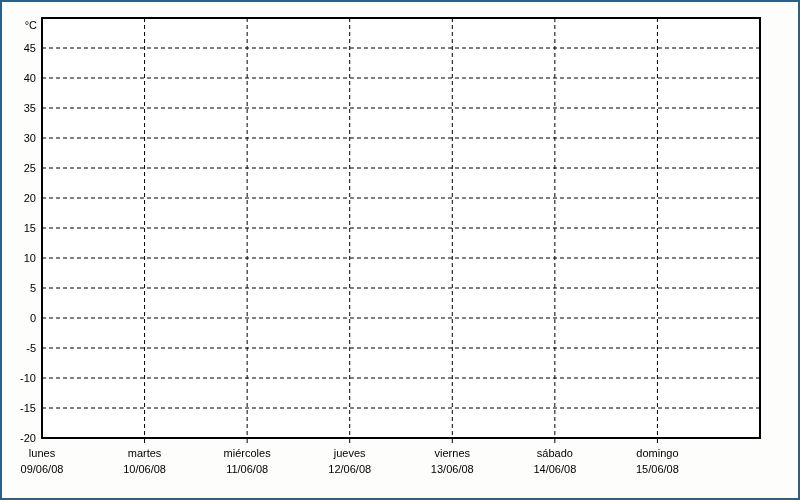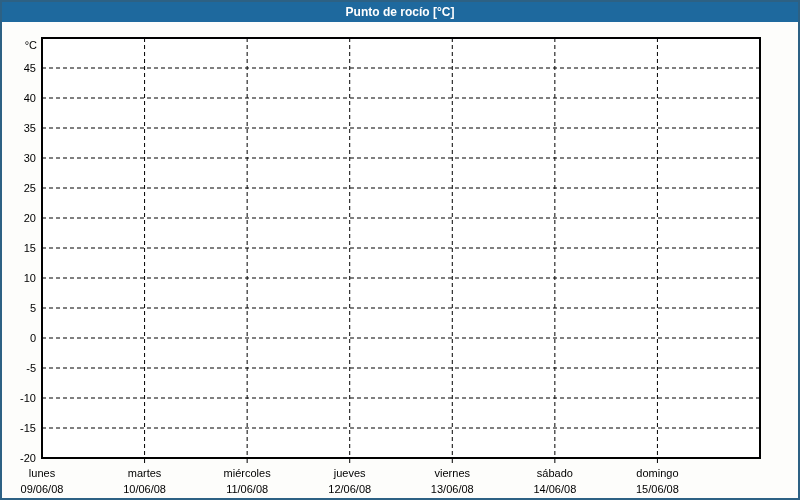--- a/index.html
+++ b/index.html
@@ -25,23 +25,20 @@
     position:relative;
     width:796px;height:476px;
   }
   svg{display:block;}
   text{font-family:"Liberation Sans", sans-serif;}
 </style>
 </head>
 <body>
 
 <div class="window">
-  <div class="titlebar">
-    <span>Punto de rocío [°C]</span>
-  </div>
   <div class="chart-area">
     <svg id="chart-svg" width="796" height="476" viewBox="0 0 796 476">
         <rect x="40" y="16" width="718" height="420" fill="#ffffff" stroke="#000000" stroke-width="2"></rect>
         <line x1="40" y1="406" x2="758" y2="406" stroke="#000000" stroke-width="1" stroke-dasharray="4 3"></line>
         <line x1="40" y1="376" x2="758" y2="376" stroke="#000000" stroke-width="1" stroke-dasharray="4 3"></line>
         <line x1="40" y1="346" x2="758" y2="346" stroke="#000000" stroke-width="1" stroke-dasharray="4 3"></line>
         <line x1="40" y1="316" x2="758" y2="316" stroke="#000000" stroke-width="1" stroke-dasharray="4 3"></line>
         <line x1="40" y1="286" x2="758" y2="286" stroke="#000000" stroke-width="1" stroke-dasharray="4 3"></line>
         <line x1="40" y1="256" x2="758" y2="256" stroke="#000000" stroke-width="1" stroke-dasharray="4 3"></line>
         <line x1="40" y1="226" x2="758" y2="226" stroke="#000000" stroke-width="1" stroke-dasharray="4 3"></line>

